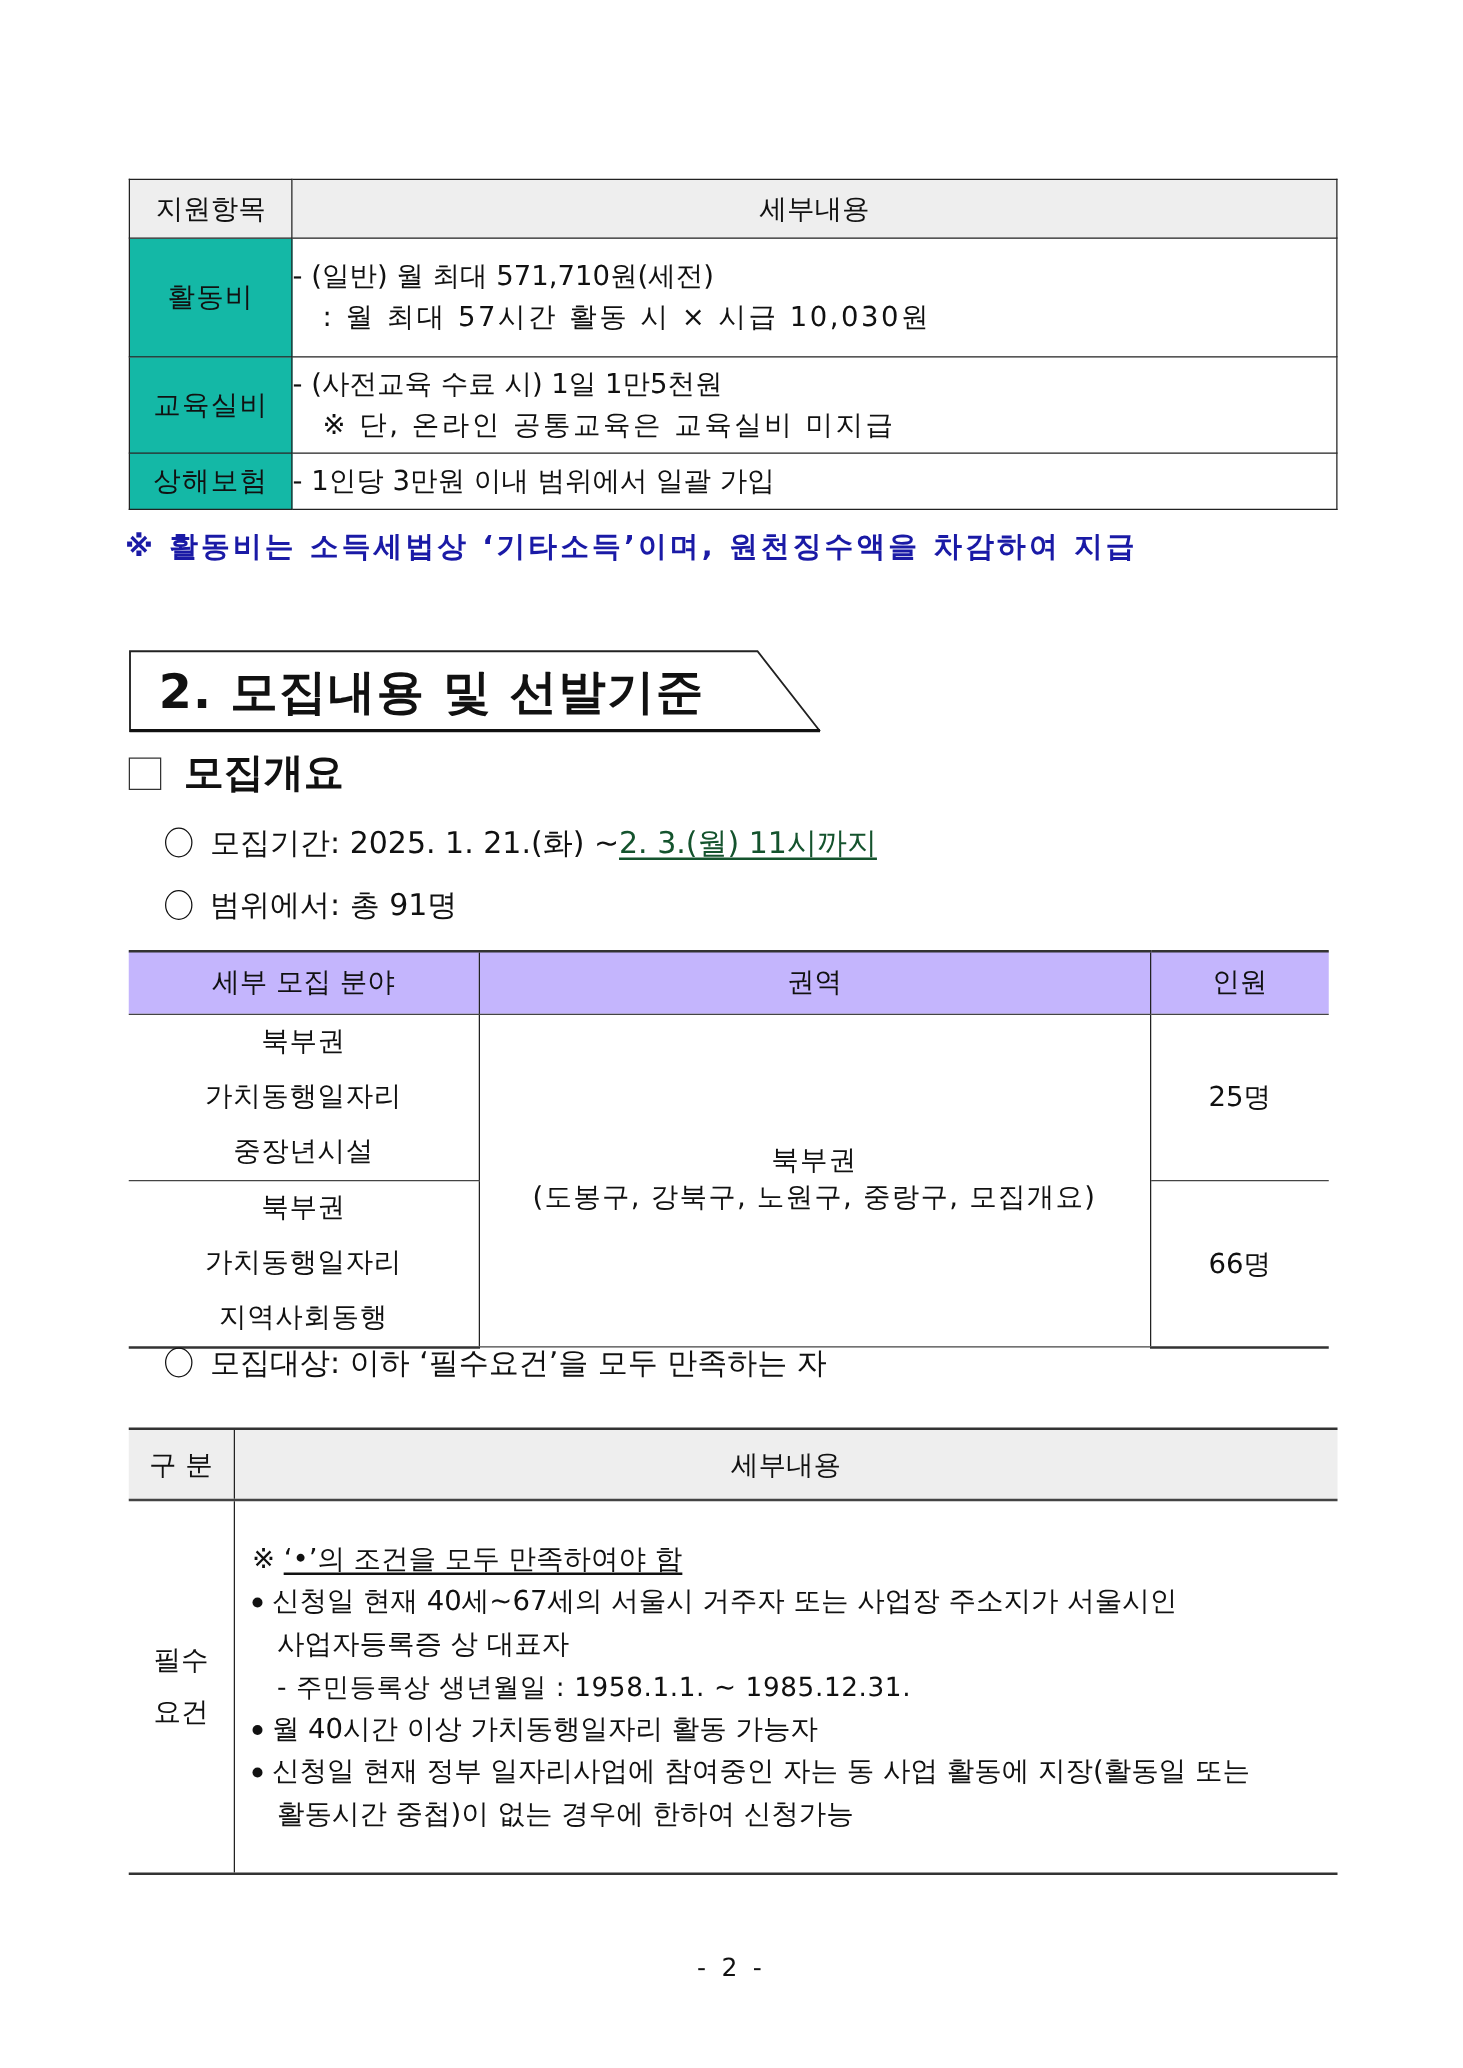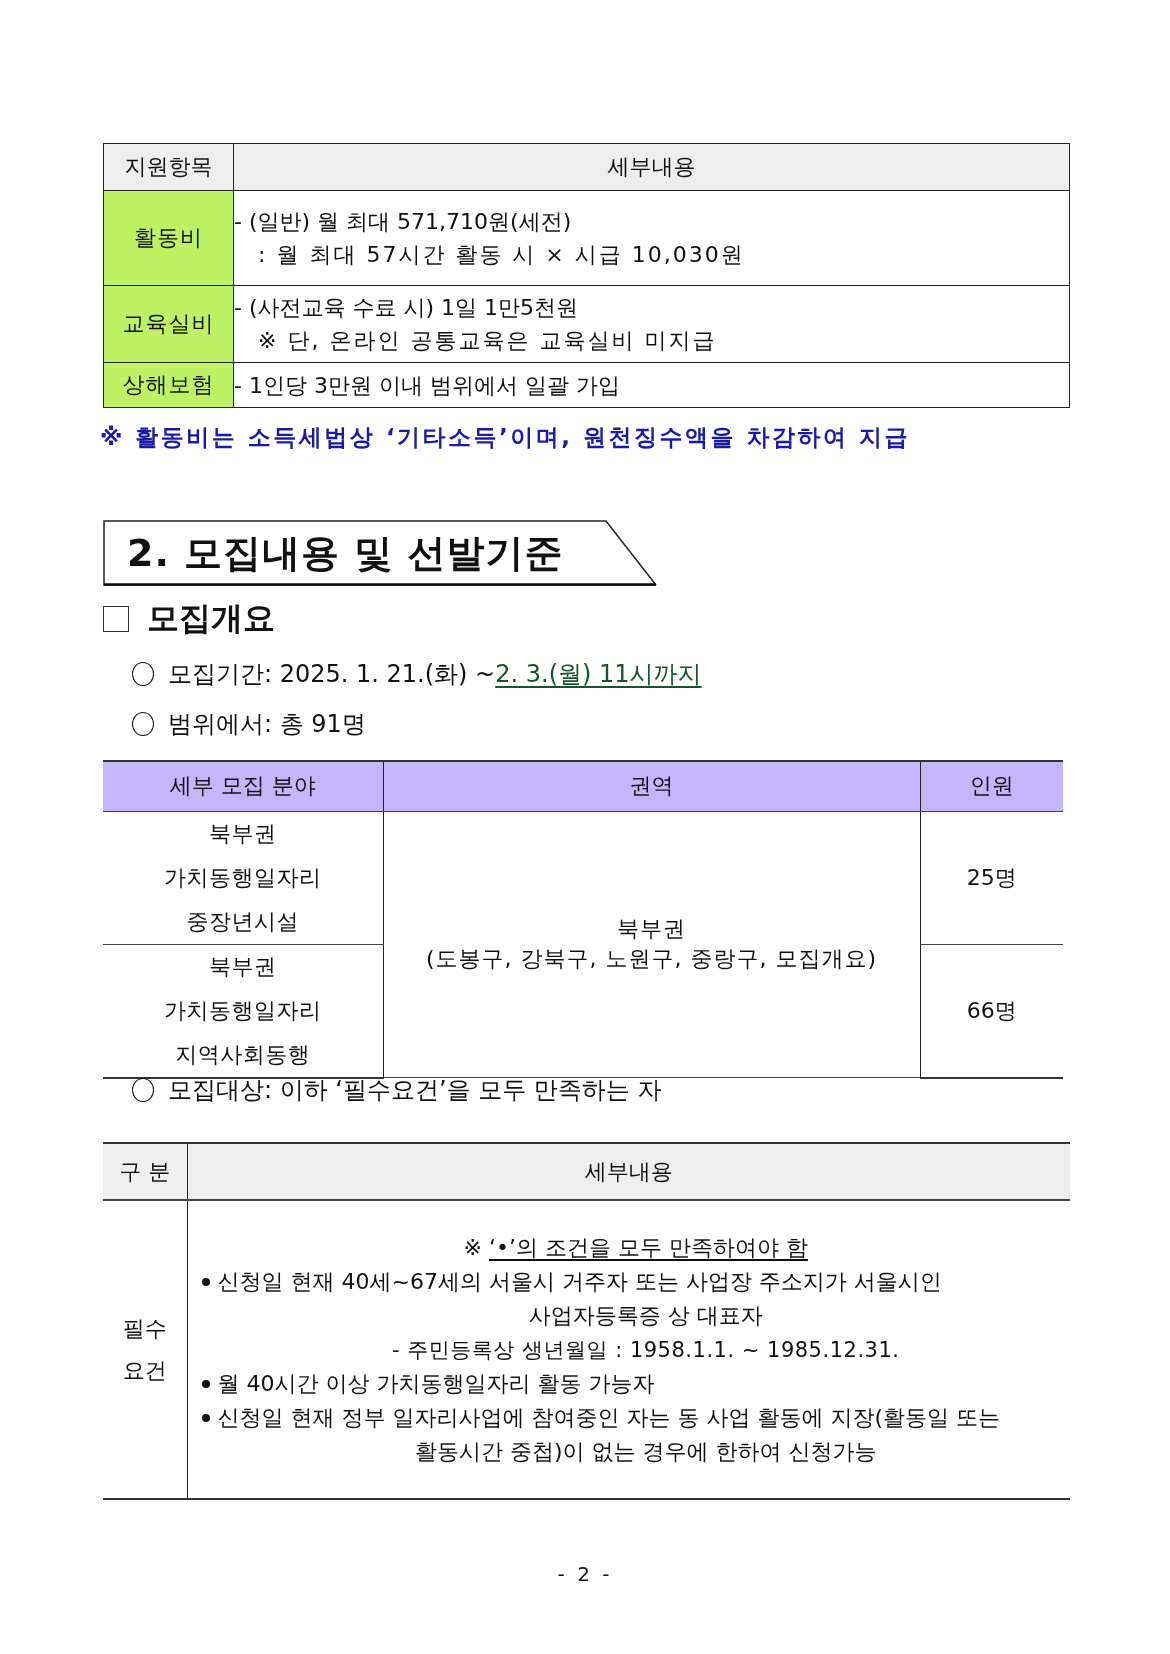--- a/index.html
+++ b/index.html
@@ -17,21 +17,21 @@
       position: absolute; left: 103px; top: 143px; width: 967px;
       border-collapse: collapse; table-layout: fixed;
       font-size: 22px;
     }
     .t1 td, .t1 th {
       border: 1.5px solid #222;
       vertical-align: middle;
       font-weight: normal;
     }
     .t1 .hdr { background: #eeeeee; height: 47px; text-align: center; }
-    .t1 .label { background: #bef264; text-align: center; letter-spacing: 1px; margin-top: 11px; }
+    .t1 .label { background: #14b8a6; text-align: center; letter-spacing: 1px; margin-top: 11px; }
     .t1 .content { padding-left: 0; line-height: 33px; }
     .t1 .sub { padding-left: 24px; letter-spacing: 2px; }
     .t1 .r1 { height: 95px; }
     .t1 .r2 { height: 77px; }
     .t1 .r3 { height: 45px; }
 
     .note-blue {
       left: 100px; top: 422px;
       font-size: 23px; font-weight: bold; color: #1a1aa6;
       letter-spacing: 2.5px; white-space: nowrap;
@@ -82,21 +82,21 @@
     .t2 .region { line-height: 30px; letter-spacing: 1px; }
     .t2 tr:last-child td { border-bottom: 2px solid #333; }
 
     
     .t3 {
       position: absolute; left: 103px; top: 1142px; width: 967px; height: 358px;
       border-collapse: collapse; table-layout: fixed; font-size: 22px;
     }
     .t3 td, .t3 th {
       border-left: 1.5px solid #222; border-right: 1.5px solid #222;
-      vertical-align: middle; font-weight: normal; text-align: center;
+      vertical-align: middle; font-weight: normal;
     }
     .t3 tr > :first-child { border-left: none; }
     .t3 tr > :last-child { border-right: none; }
     .t3 .hdr th {
       background: #eeeeee; height: 57px; text-align: center;
       border-top: 2px solid #333; border-bottom: 2px solid #444;
     }
     .t3 .body td { border-bottom: 2px solid #333; }
     .t3 .req-label { text-align: center; line-height: 42px; }
     .t3 .req-content { padding: 0 0 0 12px; line-height: 34px; }

